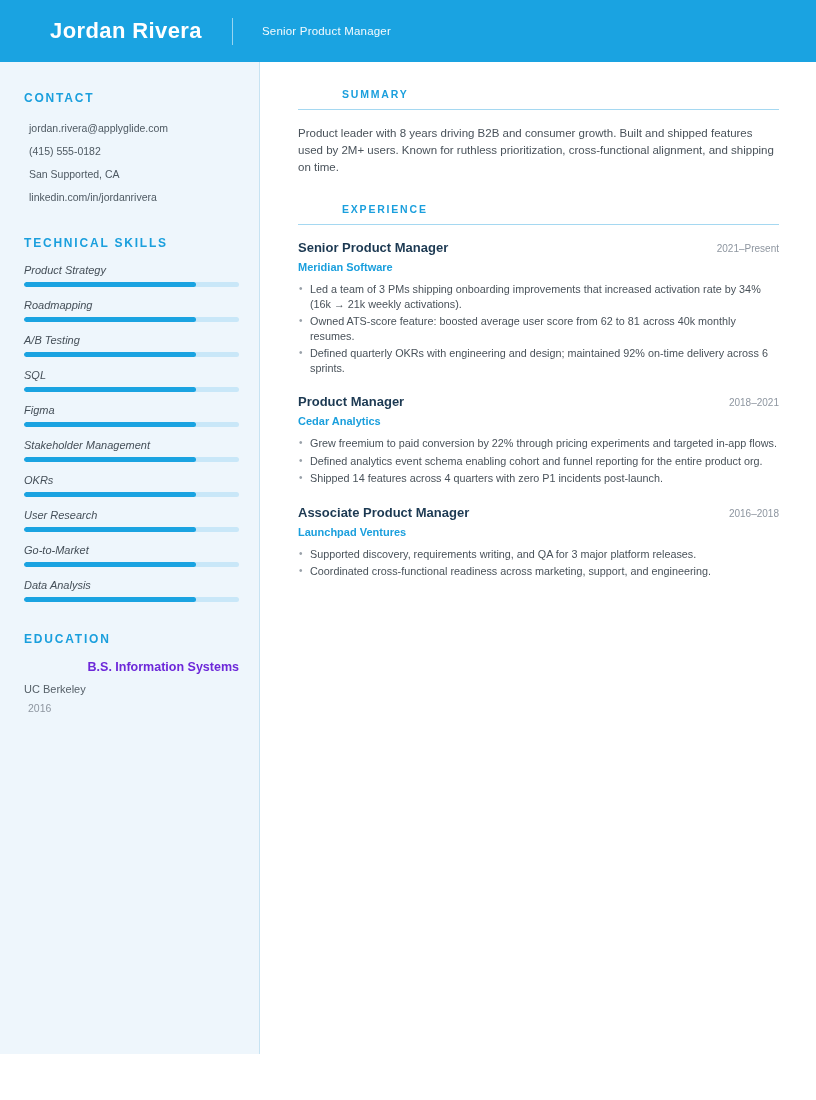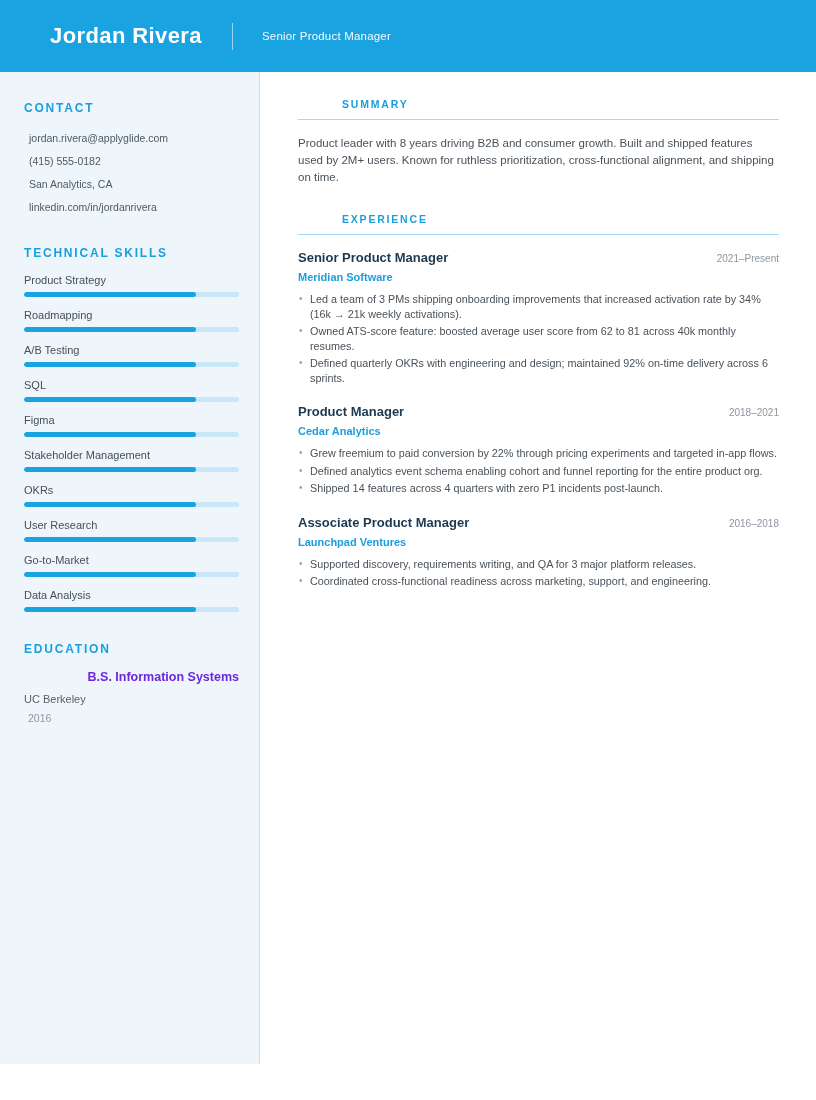--- a/index.html
+++ b/index.html
@@ -7,21 +7,21 @@
   body {
     width: 816px;
     height: 1100px;
     background: #ffffff;
     font-family: "Liberation Sans", sans-serif;
     -webkit-font-smoothing: antialiased;
   }
 
   
   .header {
-    height: 72px;
+    height: 62px;
     background: #1aa3e1;
     display: flex;
     align-items: center;
     padding-left: 50px;
   }
   .header .name {
     color: #ffffff;
     font-size: 22px;
     font-weight: bold;
     letter-spacing: 0.4px;
@@ -58,21 +58,21 @@
     letter-spacing: 1.8px;
     margin: 0 0 14px 0;
   }
   .contact-line {
     font-size: 10.5px;
     color: #4e5962;
     line-height: 18px;
     margin: 5px;
   }
 
-  .skill { margin-bottom: 12px; }
+  .skill { margin-bottom: 12px; font-style: italic; }
   .skill-name {
     font-size: 11px;
     color: #454f58;
     margin: 0 0 6px 0;
     line-height: 12px;
   }
   .skill-track {
     height: 5px;
     background: #c9e7f8;
     border-radius: 3px;
@@ -143,21 +143,21 @@
 </div>
 
 <div class="layout">
 
   <div class="sidebar">
 
     <div class="side-section">
       <h3 class="side-title">CONTACT</h3>
       <p class="contact-line">jordan.rivera@applyglide.com</p>
       <p class="contact-line">(415) 555-0182</p>
-      <p class="contact-line">San Analytics, CA</p>
+      <p class="contact-line">San Supported, CA</p>
       <p class="contact-line">linkedin.com/in/jordanrivera</p>
     </div>
 
     <div class="side-section">
       <h3 class="side-title">TECHNICAL SKILLS</h3>
 
       <div class="skill">
         <p class="skill-name">Product Strategy</p>
         <div class="skill-track">
             <div class="skill-fill" style="width: 80%;"></div>

